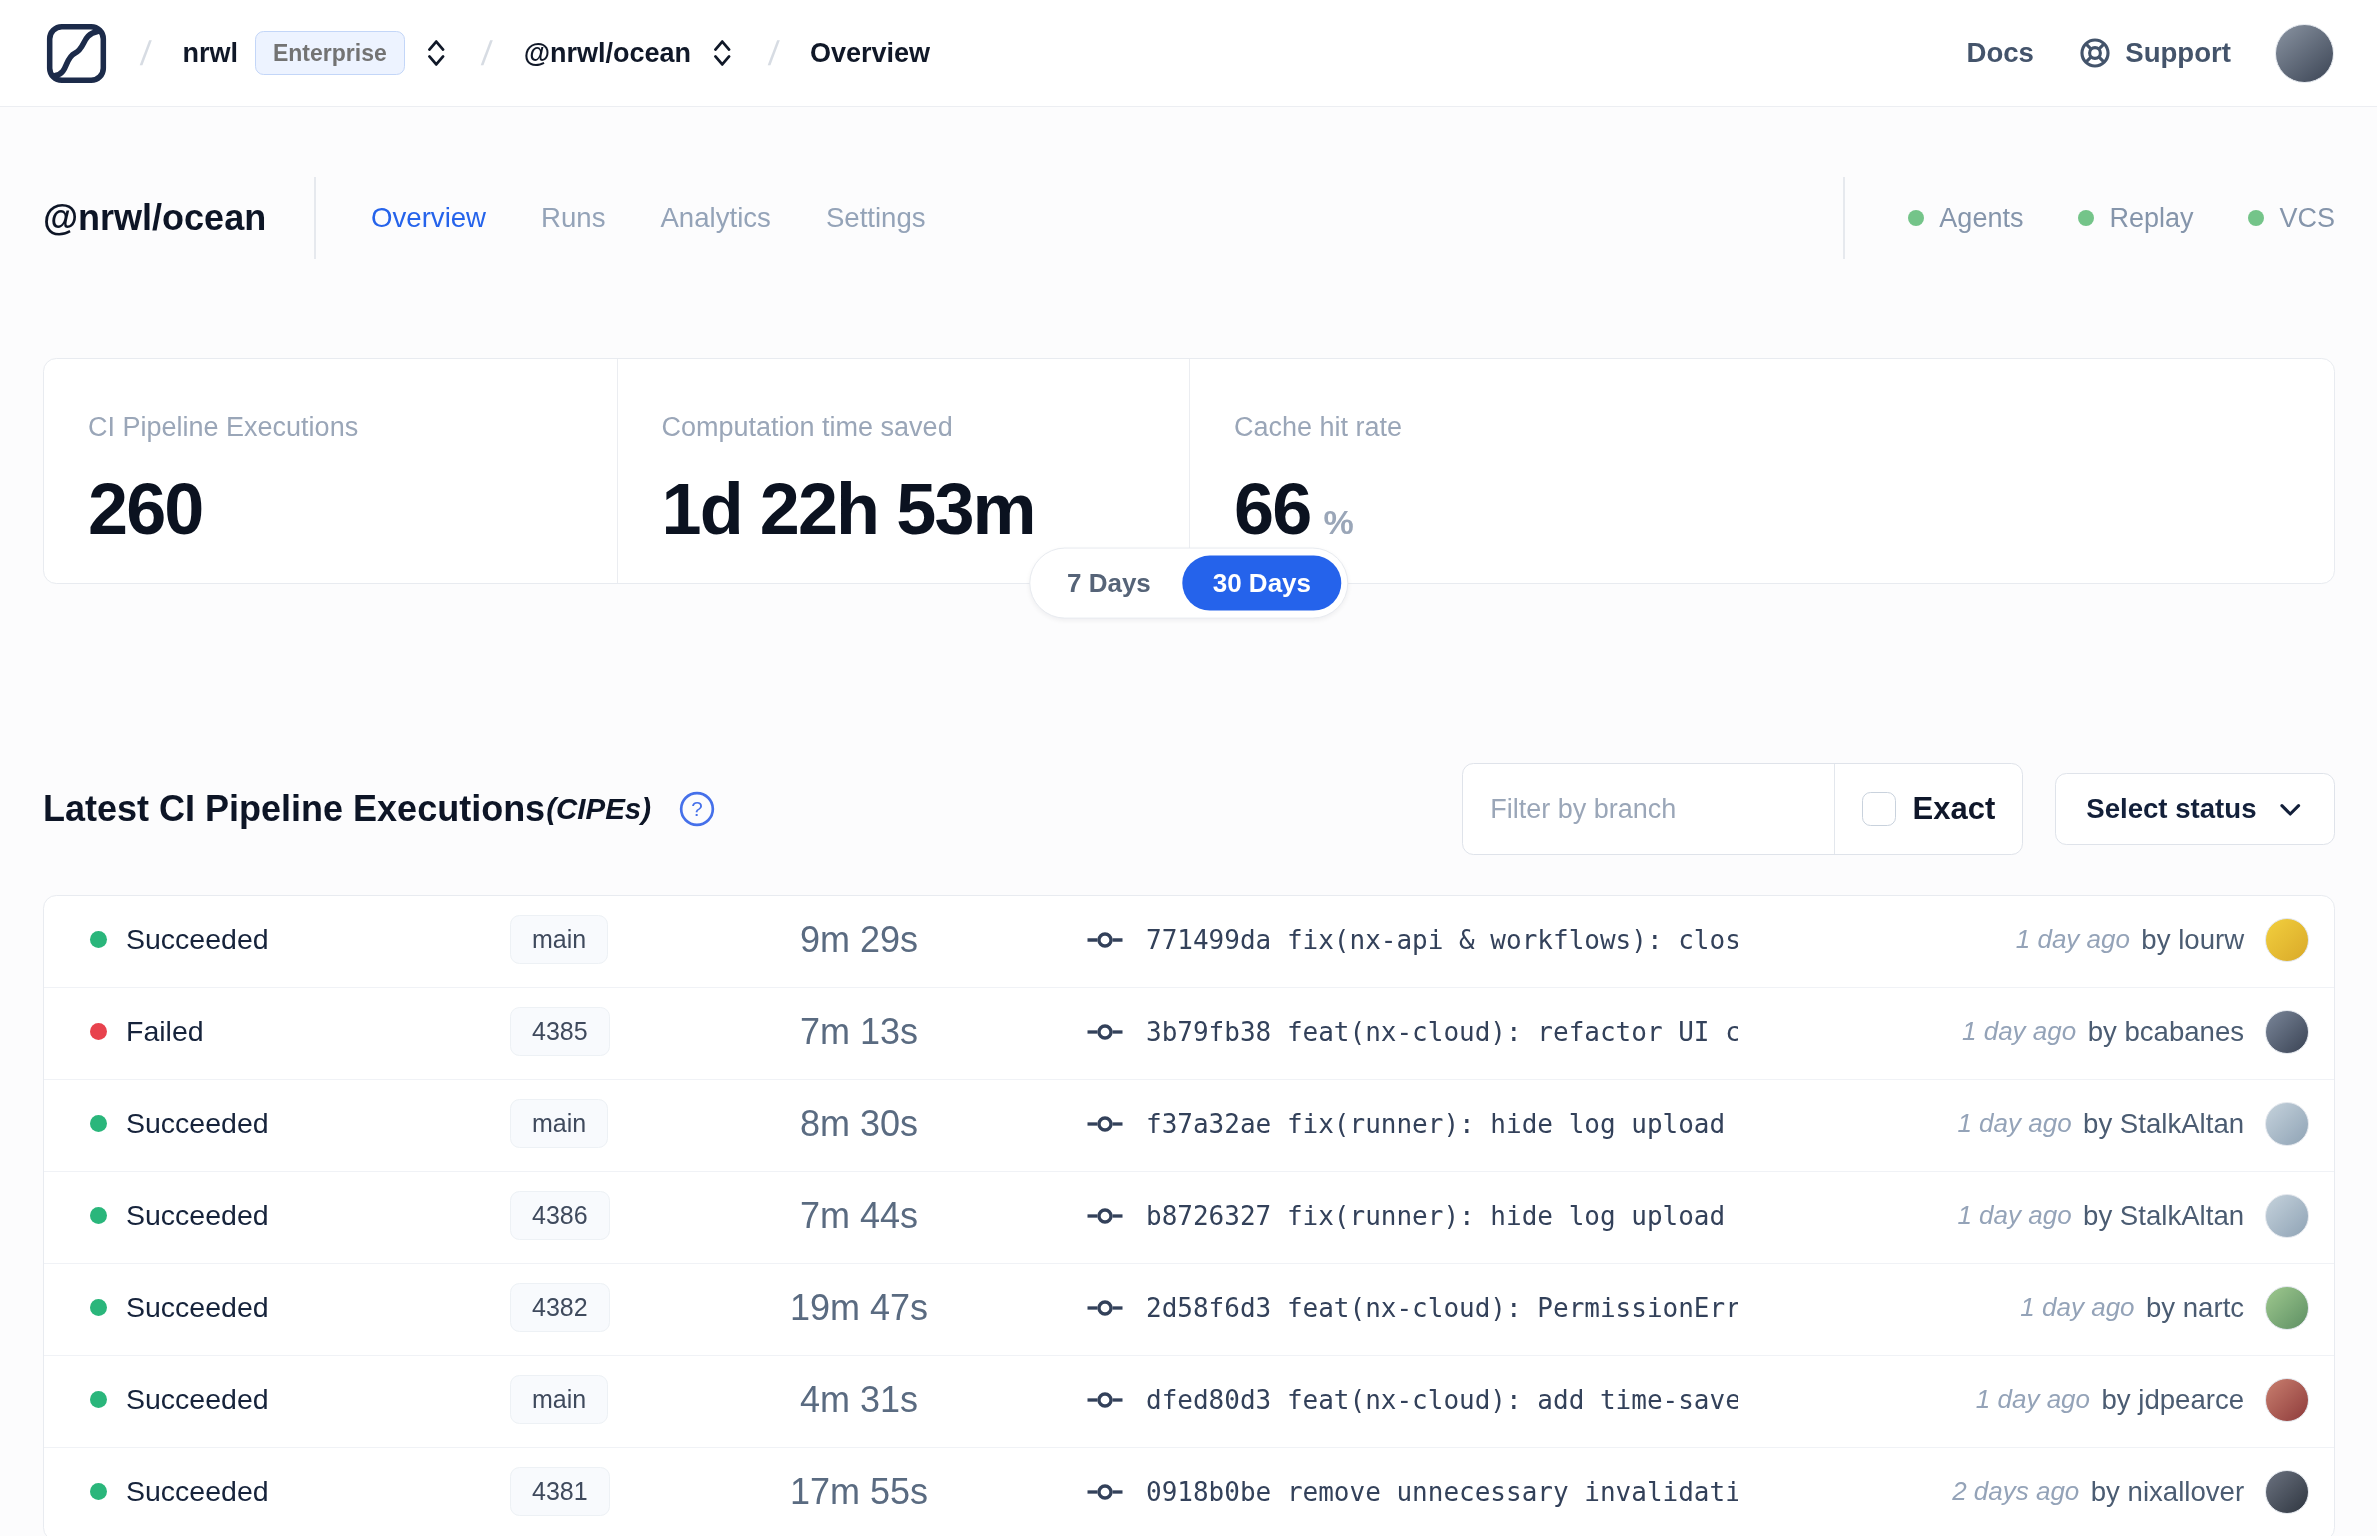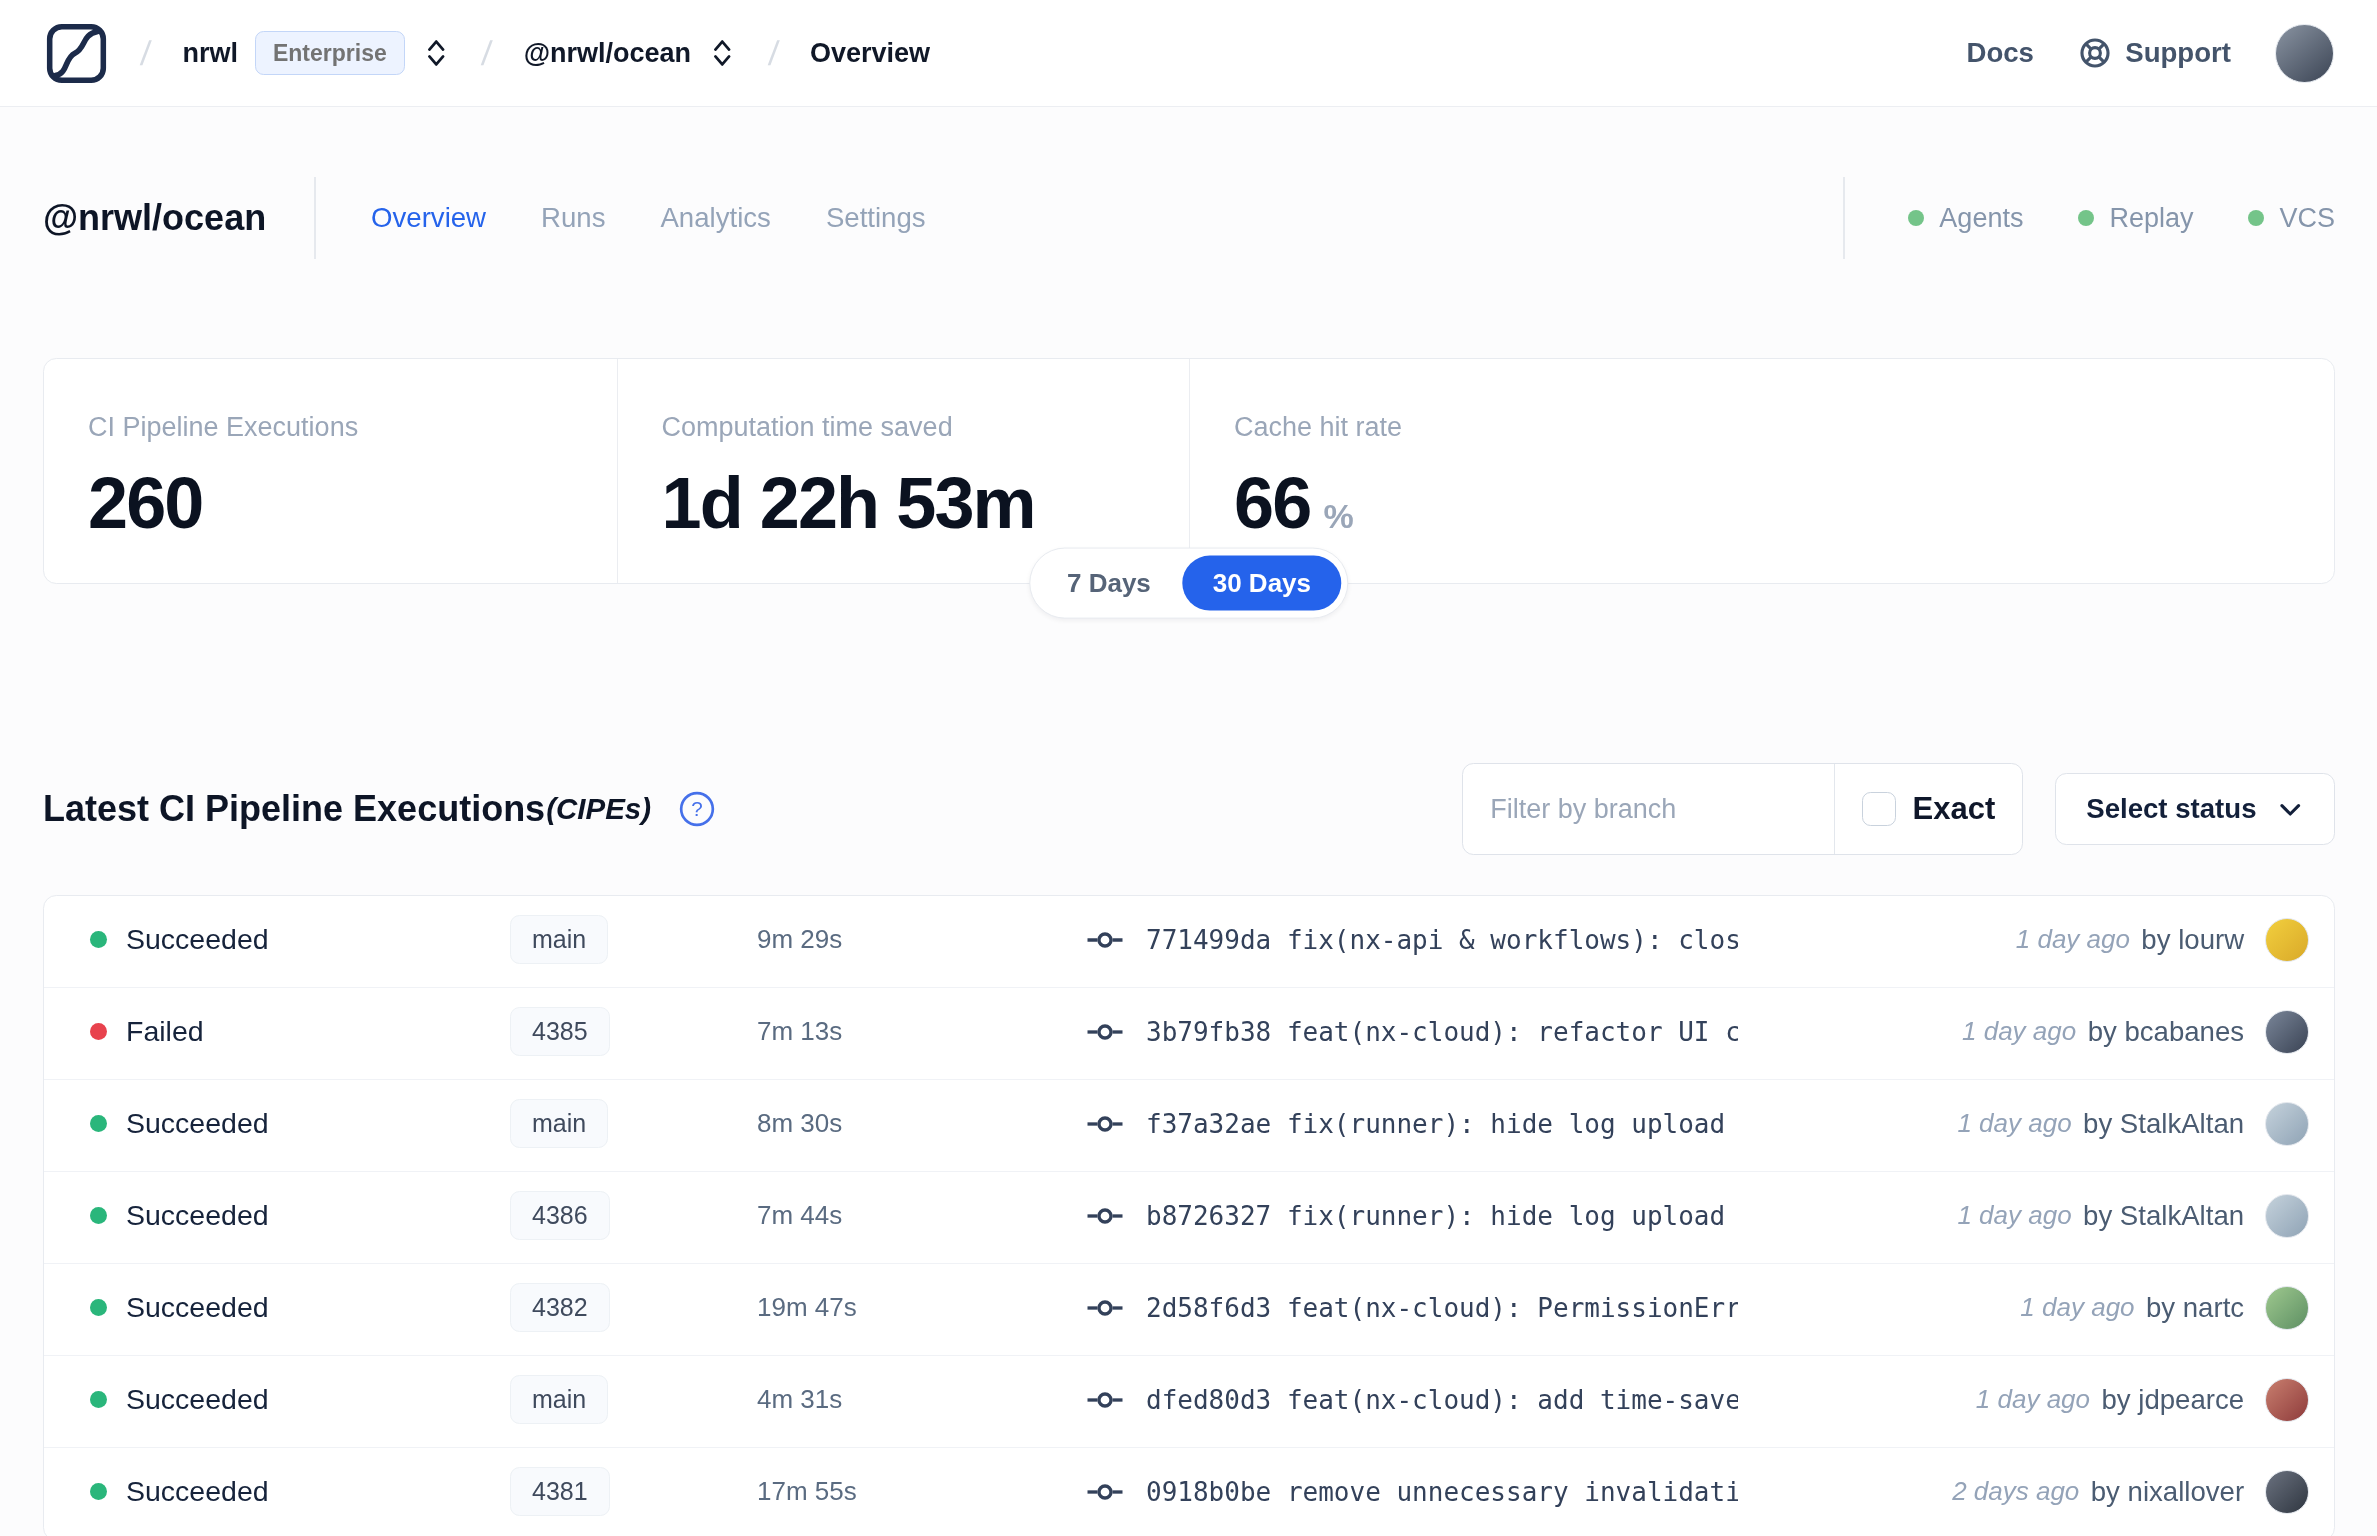--- a/index.html
+++ b/index.html
@@ -32,21 +32,21 @@
   .services { display:flex; gap:55px; margin-left:63px; }
   .service { display:flex; align-items:center; gap:15px; cursor:pointer; }
   .service-dot { width:16px; height:16px; border-radius:50%; }
   .service-label { font-size:27px; font-weight:500; color:#8595AB; }
 
   
   .cards { position:relative; margin:99px 0 0; display:grid; grid-template-columns:repeat(4,1fr); background:#fff; border:1.4px solid #E8EBF0; border-radius:13.3px; height:226px; }
   .card { padding:53px 44px 0; }
   .card + .card { border-left:1.4px solid #EBEDF1; }
   .card-label { font-size:27px; font-weight:500; color:#9AA6B8; }
-  .card-value { margin-top:19px; font-size:72px; font-weight:700; letter-spacing:-1.9px; color:#0B1220; display:flex; align-items:baseline; }
+  .card-value { margin-top:25px; font-size:72px; font-weight:700; letter-spacing:-1.9px; color:#0B1220; display:flex; align-items:baseline; }
   .card-unit { font-size:34px; font-weight:600; letter-spacing:0; color:#9AA6B8; margin-left:13.3px; }
   .range-toggle { position:absolute; left:50%; bottom:0; transform:translate(-50%,50%); display:flex; align-items:center; gap:1.9px; background:#fff; border:1.4px solid #E8EBF0; border-radius:950px; padding:6.7px; box-shadow:0 1.9px 5.7px rgba(15,23,42,.06); }
   .range-btn { border:none; background:transparent; font-family:inherit; font-size:26px; font-weight:600; color:#566478; padding:12.4px 30px; border-radius:950px; cursor:pointer; }
   .range-btn.active { background:#2563EB; color:#fff; font-weight:700; }
 
   
   .section-row { display:flex; align-items:center; margin-top:179px; }
   .section-title { font-size:36px; font-weight:700; color:#0D1526; }
   .section-suffix { font-size:29.5px; font-weight:600; font-style:italic; color:#0D1526; margin-left:1px; }
   .help { width:38px; height:38px; margin-left:27px; cursor:pointer; }
@@ -60,21 +60,21 @@
   .status-select { display:flex; align-items:center; gap:19px; height:72px; padding:0 30px; background:#fff; border:1.4px solid #DFE3EA; border-radius:11.4px; font-family:inherit; font-size:27.6px; font-weight:600; color:#13203A; cursor:pointer; }
   .chev-down { width:28.5px; height:28.5px; stroke:#13203A; fill:none; stroke-width:2.6; stroke-linecap:round; stroke-linejoin:round; }
 
   
   .table { margin-top:40px; background:#fff; border:1.4px solid #E8EBF0; border-radius:13.3px; overflow:hidden; }
   .row { display:grid; grid-template-columns:420px 247px 204px minmax(0,1fr) 571px; align-items:center; height:92px; padding:0 25px 4px 46px; border-bottom:1.4px solid #F0F2F6; cursor:pointer; }
   .cell-status { display:flex; align-items:center; gap:19px; }
   .dot { width:17px; height:17px; border-radius:50%; flex:none; }
   .status-label { font-size:28.5px; font-weight:500; color:#16233B; }
   .chip { display:inline-block; background:#F8FAFD; border:1.4px solid #EDF1F5; border-radius:9.5px; padding:8.6px 21px; font-size:25px; font-weight:500; color:#3F4A5D; }
-  .duration { text-align:left; font-size:26px; color:#5A6B81; }
+  .duration { text-align:center; font-size:36px; color:#5A6B81; }
   .cell-commit { display:flex; align-items:center; gap:21px; padding-left:124px; overflow:hidden; }
   .commit-icon { width:40px; height:40px; stroke:#33415A; fill:none; stroke-width:2; flex:none; }
   .commit-msg { font-family:"DejaVu Sans Mono", monospace; font-size:26px; color:#33415A; white-space:nowrap; overflow:hidden; }
   .cell-meta { display:flex; align-items:center; justify-content:flex-end; gap:11.4px; }
   .time-ago { font-size:26px; font-style:italic; color:#94A3B8; }
   .author { font-size:27.6px; font-weight:500; color:#4B5C72; margin-right:9.5px; }
   .avatar-sm { width:44px; height:44px; border-radius:50%; border:1px solid #E3E7ED; flex:none; }
 </style>
 </head>
 <body>

